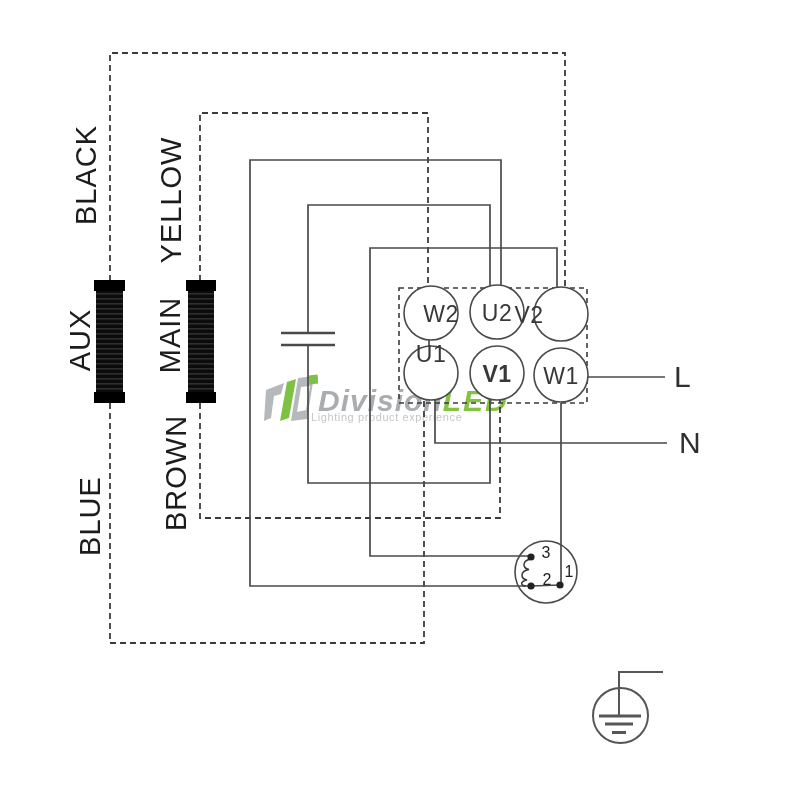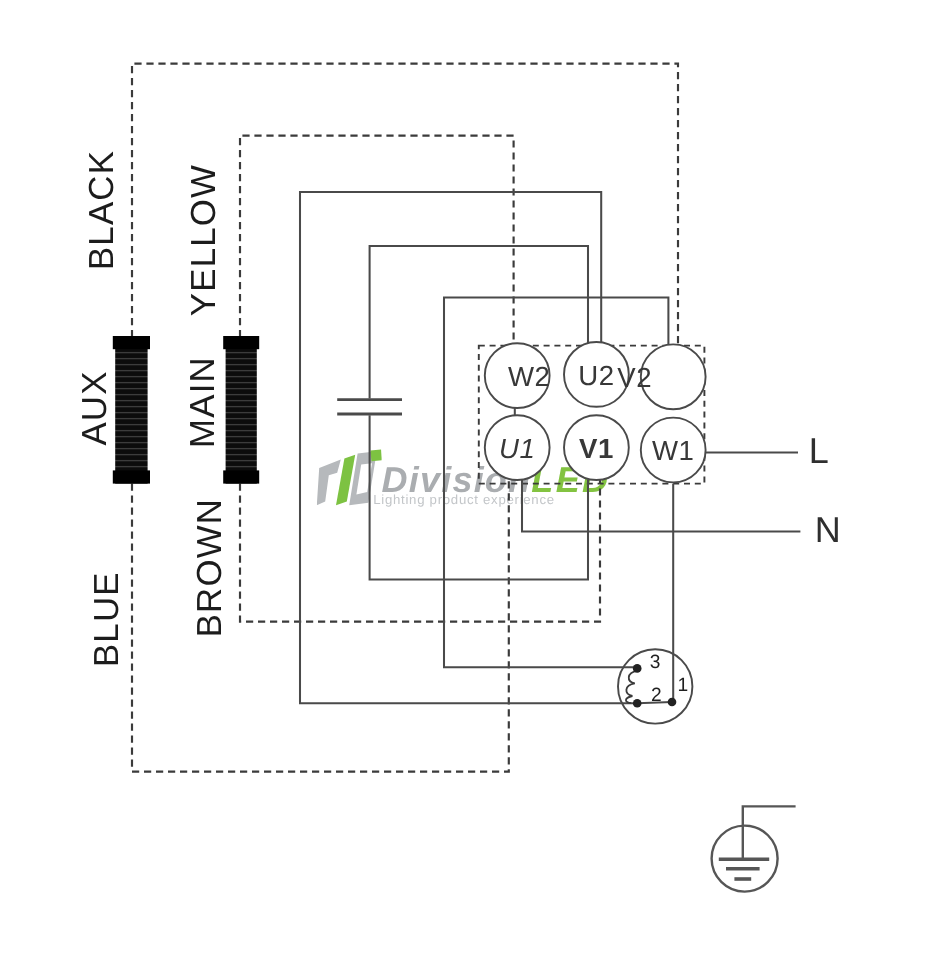--- a/index.html
+++ b/index.html
@@ -126,21 +126,21 @@
   <div class="label vlabel" style="left:86px;top:175px;">BLACK</div>
   <div class="label vlabel" style="left:171px;top:200px;">YELLOW</div>
   <div class="label vlabel" style="left:80px;top:340px;">AUX</div>
   <div class="label vlabel" style="left:170px;top:335px;">MAIN</div>
   <div class="label vlabel" style="left:176px;top:473px;">BROWN</div>
   <div class="label vlabel" style="left:90px;top:516px;">BLUE</div>
 
   <div class="label tlabel" style="left:441px;top:314px;">W2</div>
   <div class="label tlabel" style="left:497px;top:313px;">U2</div>
   <div class="label tlabel" style="left:529px;top:315px;">V2</div>
-  <div class="label tlabel" style="left:431px;top:374px;font-style:italic;">U1</div>
+  <div class="label tlabel" style="left:431px;top:354px;">U1</div>
   <div class="label tlabel" style="left:497px;top:374px;font-weight:bold;">V1</div>
   <div class="label tlabel" style="left:561px;top:376px;text-align:right;">W1</div>
 
   <div class="label mains-label" style="left:674px;top:377px;">L</div>
   <div class="label mains-label" style="left:679px;top:443px;">N</div>
 
   <div class="label swnum" style="left:546px;top:553px;">3</div>
   <div class="label swnum" style="left:547px;top:580px;">2</div>
   <div class="label swnum" style="left:569px;top:572px;">1</div>
 

